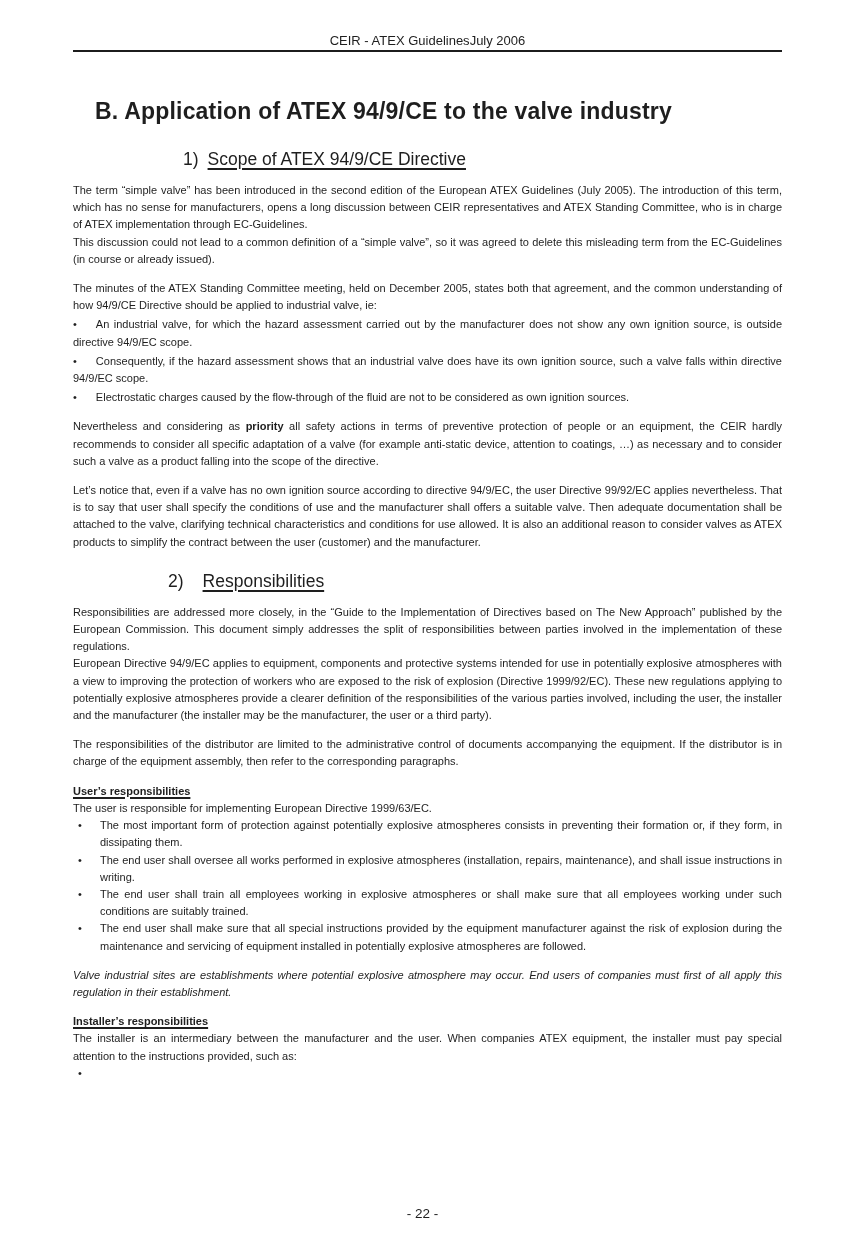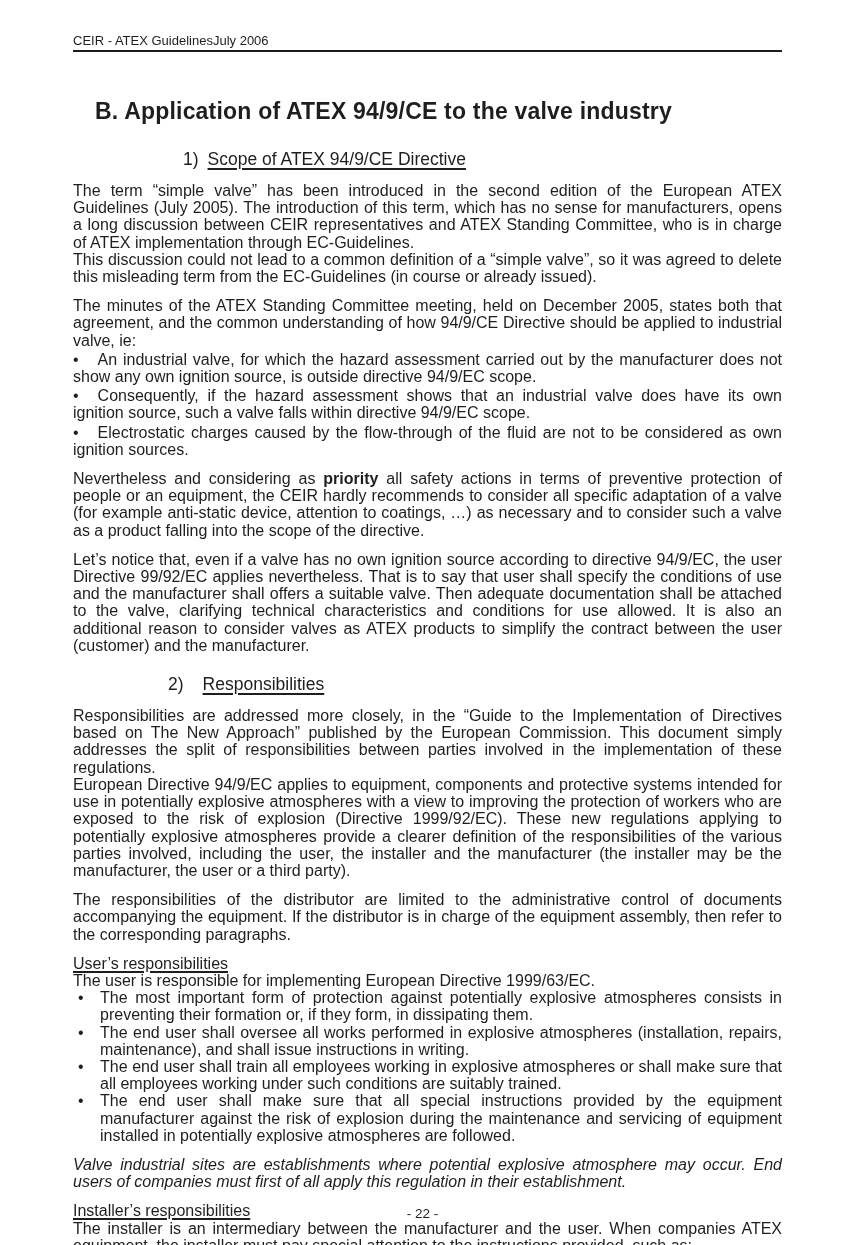--- a/index.html
+++ b/index.html
@@ -17,21 +17,21 @@
   }
   .page {
     position: absolute;
     inset: 0;
     padding: 33px 63px 0 73px;
     box-sizing: border-box;
     background: #ffffff;
   }
   .doc-header {
     display: flex;
-    justify-content: flex-start;
+    justify-content: center;
     align-items: baseline;
     font-size: 13px;
     line-height: 15px;
   }
   .header-rule {
     border: none;
     border-top: 2px solid #1c1c1c;
     margin: 2px 0 0 0;
   }
   .doc-title {
@@ -45,39 +45,39 @@
     font-size: 17.5px;
     line-height: 21px;
     font-weight: normal;
   }
   .sh1 { margin-top: 24px; padding-left: 110px; }
   .sh2 { margin-top: 20px; padding-left: 95px; }
   .sec-num-sm { margin-right: 9px; }
   .sec-num-lg { margin-right: 19px; }
   .u { text-decoration: underline; text-decoration-thickness: 1.5px; text-underline-offset: 3px; }
   .body-text {
-    font-size: 16px;
+    font-size: 11px;
     line-height: 17.2px;
     text-align: justify;
   }
   p { margin: 0; }
   .gt { margin-top: 12px; }
   .gt-sm { margin-top: 2px; }
   .dot { display: inline; }
   .b-gap { display: inline-block; width: 19px; }
   .hang-list { list-style: none; margin: 0; padding: 0; }
   .hang-list li {
     position: relative;
     padding-left: 27px;
     text-align: justify;
   }
   .li-dot { position: absolute; left: 5px; top: 0; }
   .italic-note { font-style: italic; }
   .bold-u {
-    font-weight: normal;
+    font-weight: bold;
     text-decoration: underline;
     text-decoration-thickness: 1.5px;
     text-underline-offset: 2px;
   }
   .doc-footer {
     position: absolute;
     top: 1205px;
     left: 0;
     width: 845px;
     text-align: center;

